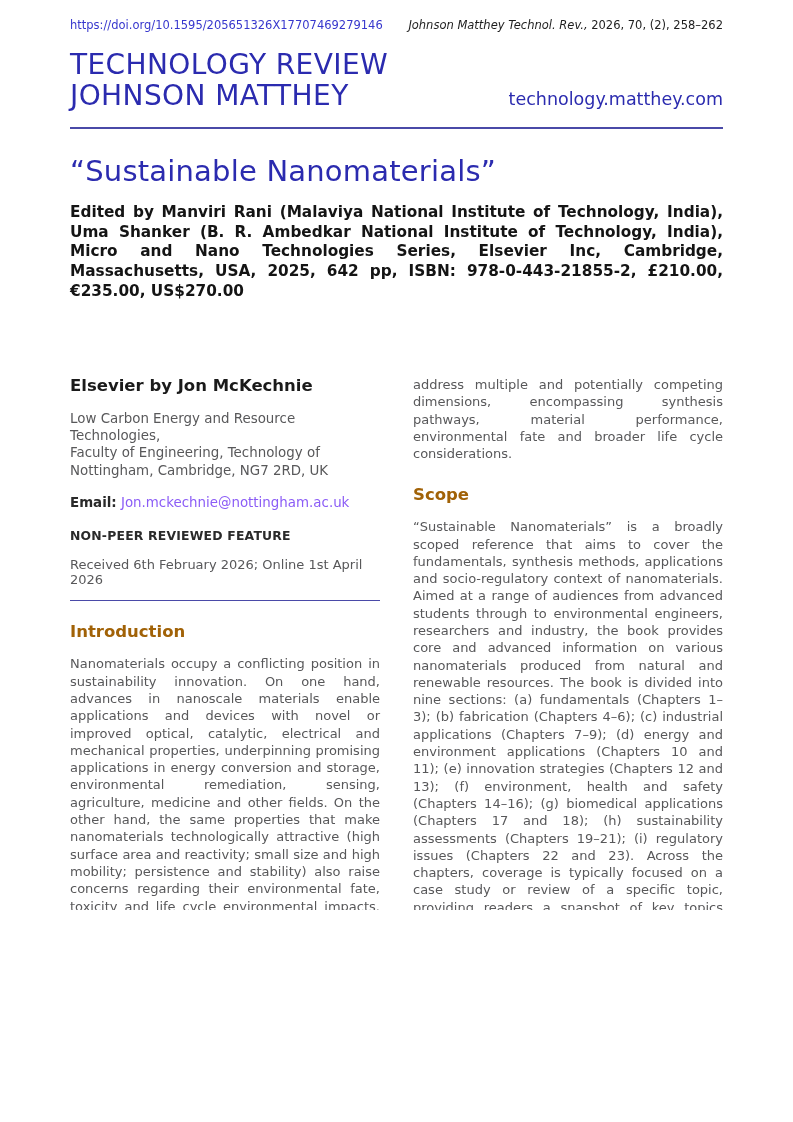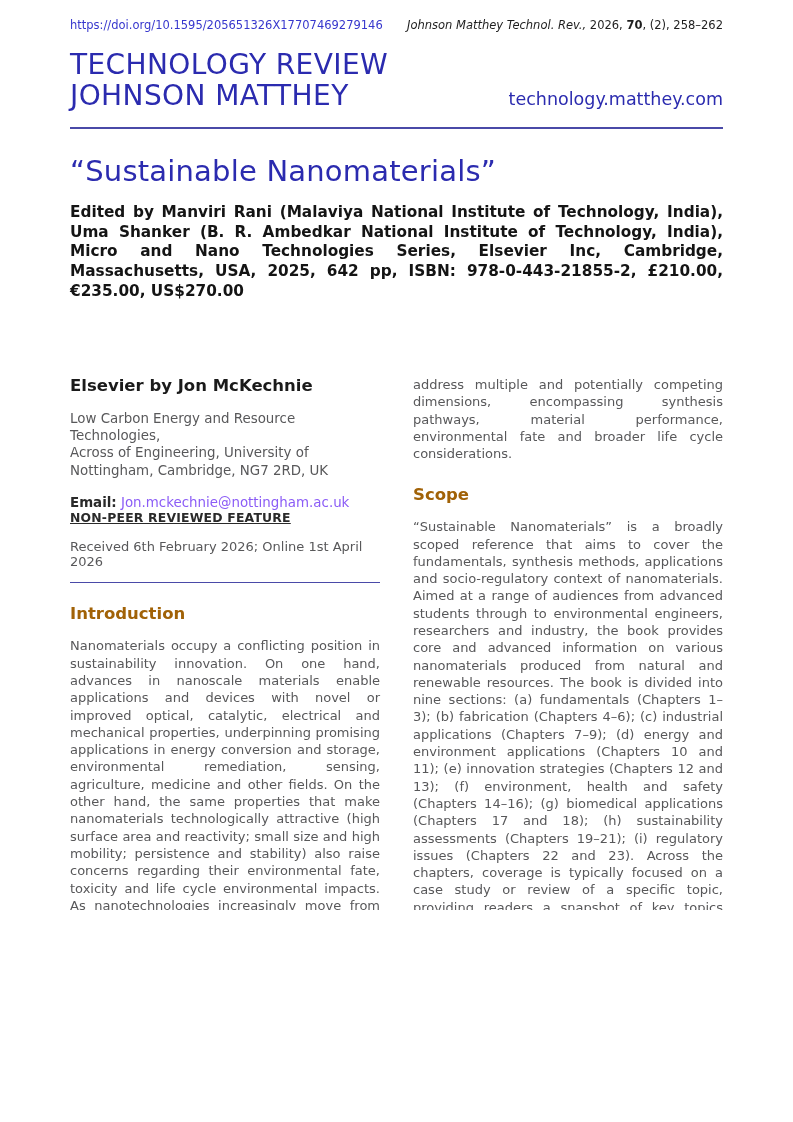--- a/index.html
+++ b/index.html
@@ -19,21 +19,21 @@
   
   .top-row {
     display: flex;
     justify-content: space-between;
     align-items: baseline;
     font-size: 11.5px;
   }
   .doi-link { color: #3737cd; text-decoration: none; cursor: pointer; }
   .citation { color: #1e1e1e; white-space: nowrap; }
   .citation .it { font-style: italic; }
-  .citation .bold { font-weight: bold; margin-top: 20px; }
+  .citation .bold { font-weight: normal; margin-top: 20px; }
 
   
   .brand-row {
     display: flex;
     justify-content: space-between;
     align-items: flex-end;
     margin-top: 17px;
   }
   .brand {
     color: #2b2baf;
@@ -91,25 +91,25 @@
     font-size: 13.4px;
     line-height: 1.28;
   }
   .email-row {
     margin-top: 16px;
     font-size: 13.4px;
   }
   .email-label { font-weight: bold; color: #2a2a2a; }
   .email-link { color: #8b5cf6; text-decoration: none; cursor: pointer; }
   .feature-label {
+    margin-top: 18px;
     font-size: 12.4px;
     font-weight: bold;
     color: #2a2a2a;
     letter-spacing: 0.2px;
-    text-decoration: underline;
   }
   .received-line {
     margin-top: 14px;
     font-size: 13px;
     color: #58585a;
   }
   .col-divider {
     border: none;
     border-top: 1.5px solid #4a4aa8;
     margin-top: 13px;
@@ -176,21 +176,21 @@
 
   <h1 class="article-title">“Sustainable Nanomaterials”</h1>
   <p class="book-info">Edited by Manviri Rani (Malaviya National Institute of Technology, India), Uma Shanker (B. R. Ambedkar National Institute of Technology, India), Micro and Nano Technologies Series, Elsevier Inc, Cambridge, Massachusetts, USA, 2025, 642 pp, ISBN: 978-0-443-21855-2, £210.00, €235.00, US$270.00</p>
 
   <div class="columns">
 
     <div class="col">
       <div class="reviewer-heading">Elsevier by Jon McKechnie</div>
       <div class="affiliation">
         <div>Low Carbon Energy and Resource Technologies,</div>
-        <div>Across of Engineering, University of</div>
+        <div>Faculty of Engineering, Technology of</div>
         <div>Nottingham, Cambridge, NG7 2RD, UK</div>
       </div>
       <div class="email-row">
         <span class="email-label">Email:</span>
         <a class="email-link">Jon.mckechnie@nottingham.ac.uk</a>
       </div>
       <div class="feature-label">NON-PEER REVIEWED FEATURE</div>
       <div class="received-line">Received 6th February 2026; Online 1st April 2026</div>
       <hr class="col-divider">
       <h2 class="section-heading lc-intro-heading">Introduction</h2>

